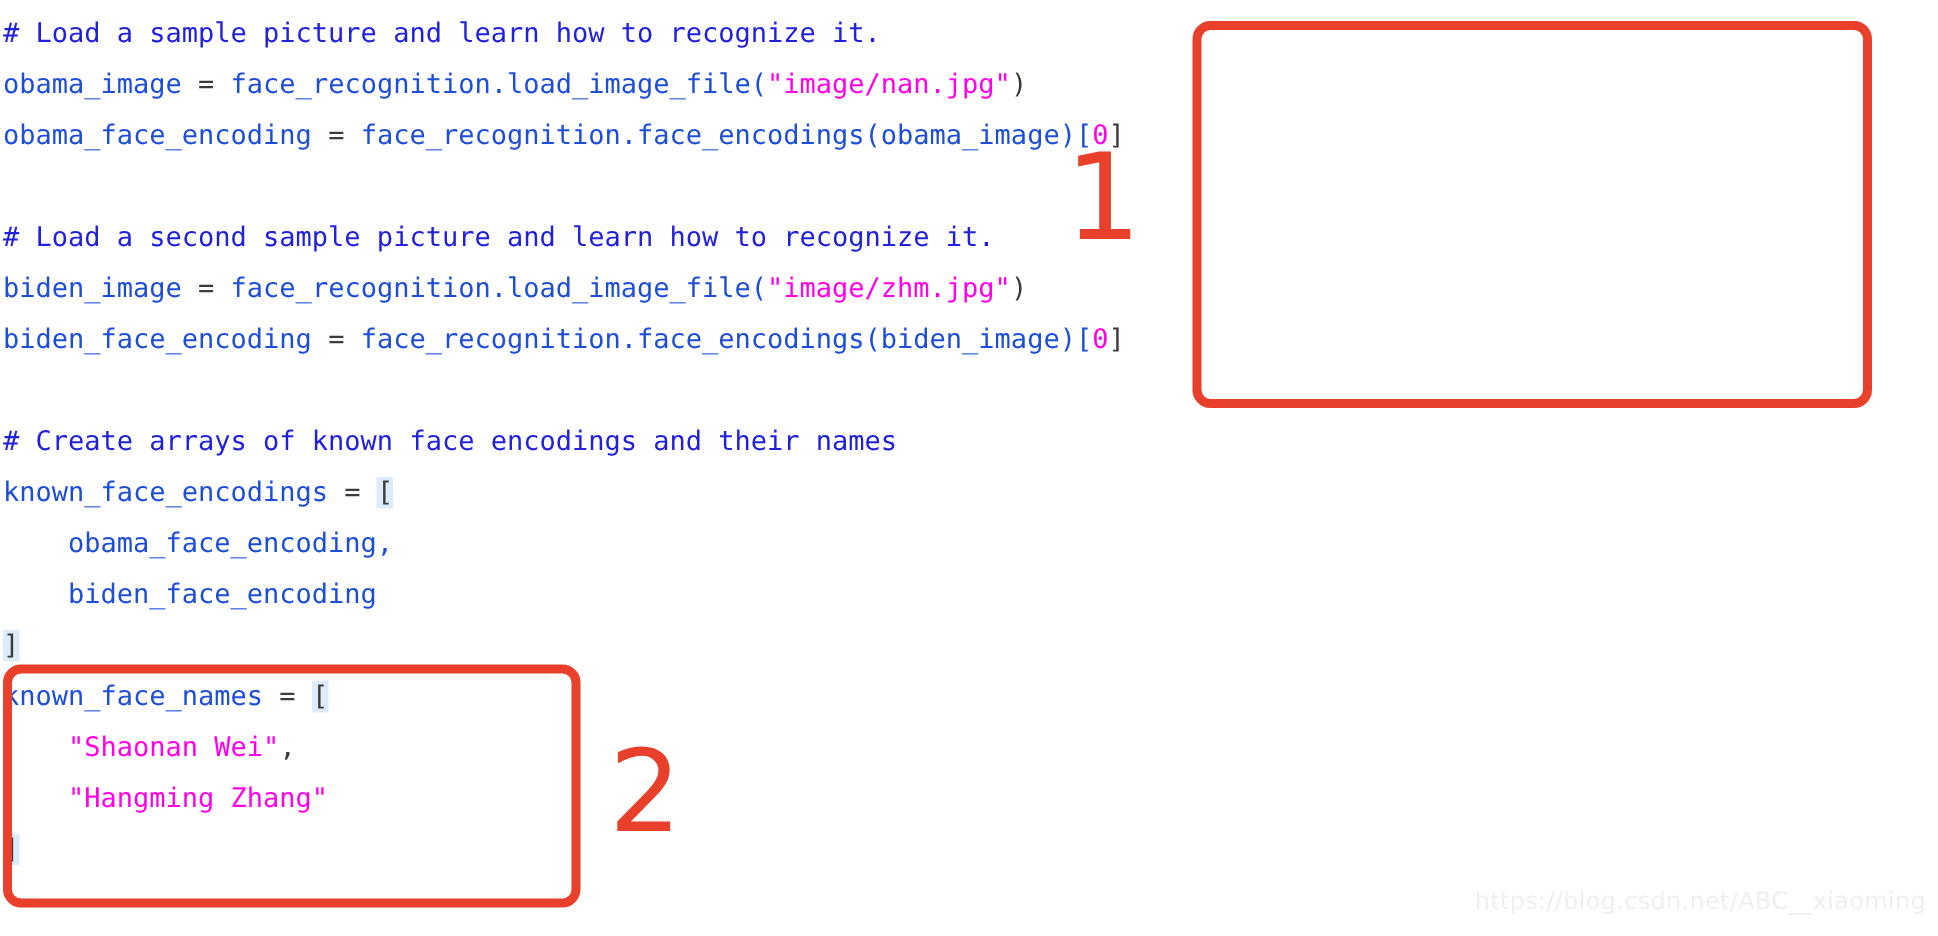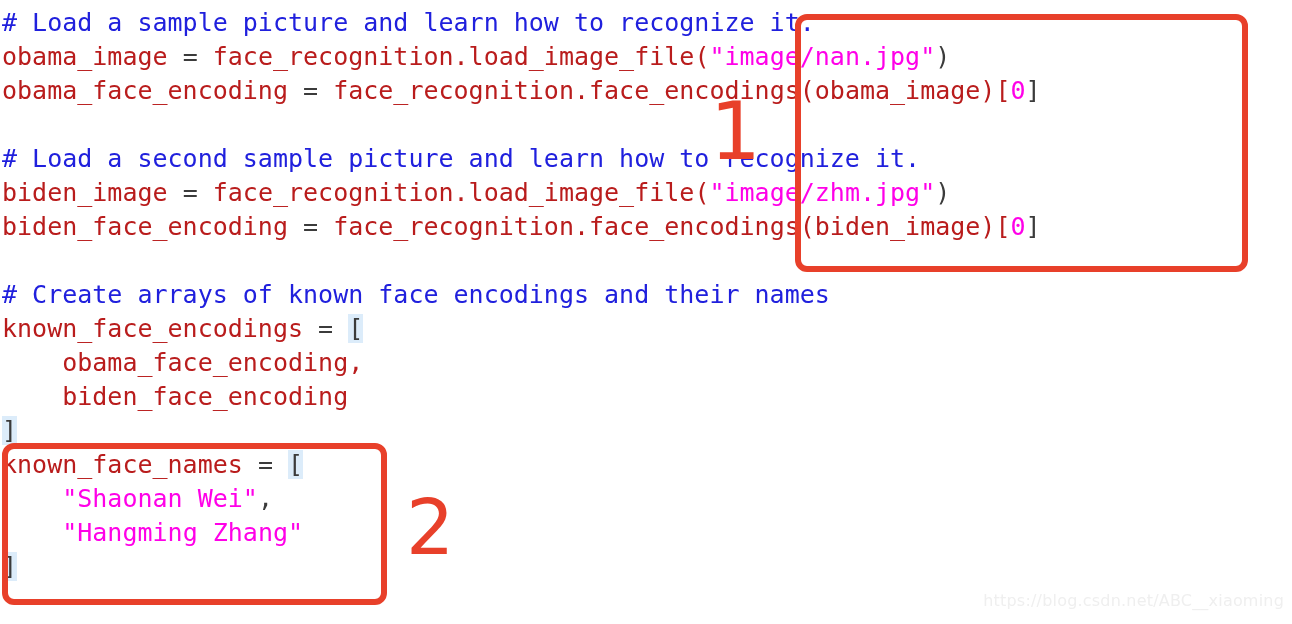--- a/index.html
+++ b/index.html
@@ -13,36 +13,36 @@
     position: relative;
     overflow: hidden;
     font-family: "DejaVu Sans Mono", "Liberation Mono", monospace;
   }
 
   #code-area {
     position: absolute;
     left: 0;
     top: 6px;
     width: 1292px;
-    font-size: 25px;
+    font-size: 18px;
     line-height: 34px;
     white-space: pre;
     letter-spacing: 0px;
     color: #3b3b3b;
   }
 
   .code-line {
     height: 34px;
     white-space: pre;
     padding-left: 2px;
   }
   .blank { height: 34px; }
 
   .tok-comment { color: #2020dd; }
-  .tok-name    { color: #b91c1c; }
+  .tok-name    { color: #1d4ed8; }
   .tok-op      { color: #3b3b3b; }
   .tok-str     { color: #ff00e8; }
   .tok-num     { color: #ff00e8; }
   .tok-punct   { color: #3b3b3b; }
   .tok-bracket { color: #3b3b3b; background: #dcecfa; }
 
   
   .anno-box {
     position: absolute;
     border: 6px solid #e8402a;

